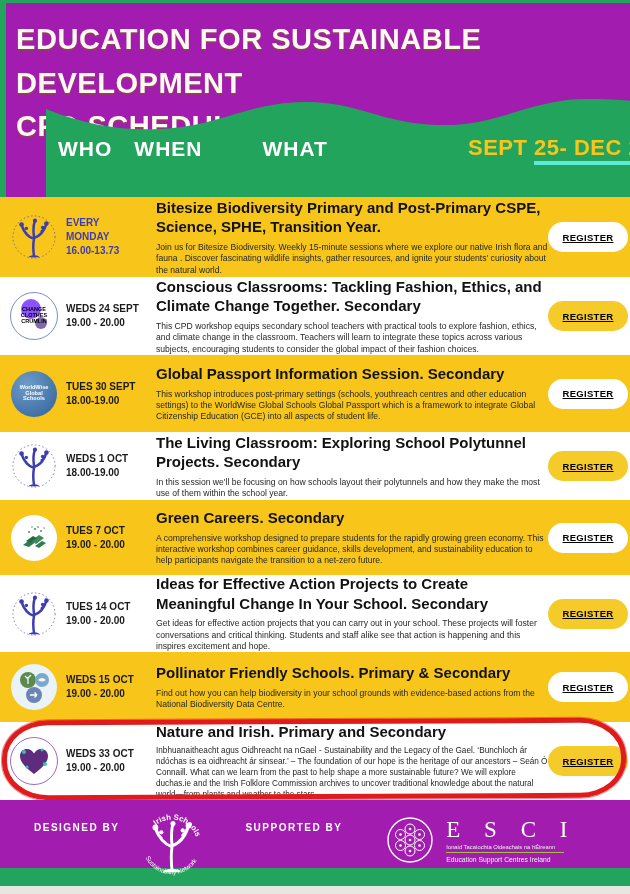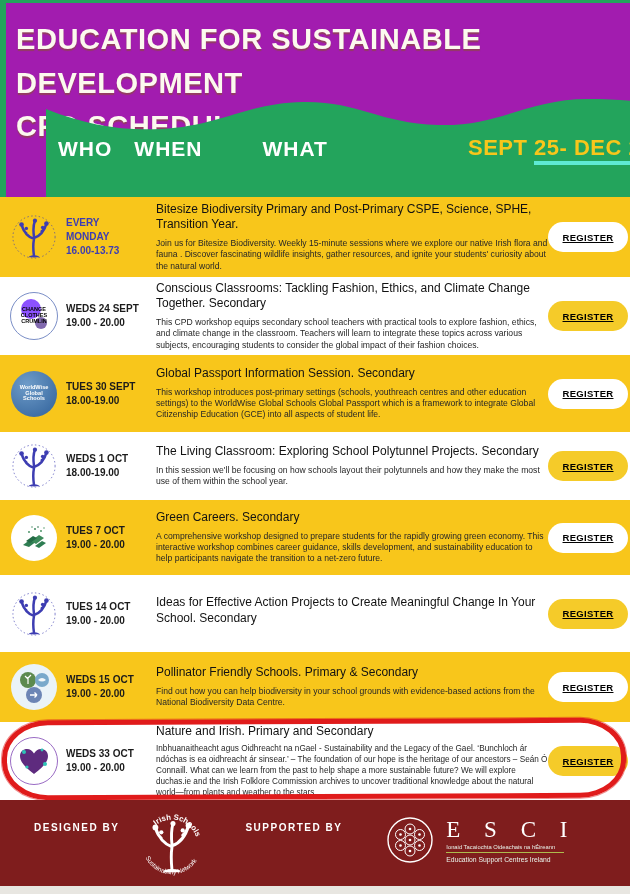--- a/index.html
+++ b/index.html
@@ -20,35 +20,35 @@
   .date-range .und{border-bottom:4px solid #5eead4;padding-bottom:1px;}
   
   .rows{position:absolute;left:0;top:197px;width:630px;}
   .row{display:flex;align-items:center;padding:0 10px 0 10px;box-sizing:border-box;width:630px;}
   .row.yellow{background:#F8C61B;}
   .row.white{background:#FFFFFF;}
   .iconwrap{width:48px;flex:0 0 48px;display:flex;align-items:center;justify-content:center;}
   .when{width:82px;flex:0 0 82px;margin-left:8px;font-weight:700;font-size:10px;line-height:1.4;color:#1b1b1b;}
   .when.blue{color:#3D3DB2;font-weight:800;}
   .txtcol{margin-left:8px;width:392px;flex:0 0 392px;}
-  .sess-title{font-weight:400;font-size:12px;line-height:1.3;color:#121212;margin-bottom:5px;}
+  .sess-title{font-weight:700;font-size:15px;line-height:1.3;color:#121212;margin-bottom:5px;}
   .sess-body{font-size:8.6px;line-height:1.32;color:#262626;}
   .btncol{margin-left:auto;display:flex;align-items:center;}
   .register{border:none;cursor:pointer;width:80px;height:30px;border-radius:16px;
             display:flex;align-items:center;justify-content:center;font-family:"Liberation Sans",sans-serif;
             font-size:9.5px;font-weight:700;color:#000;text-decoration:underline;letter-spacing:.3px;}
   .register.wh{background:#FFFFFF;}
   .register.ye{background:#F5CB29;}
   .icon-circle{width:46px;height:46px;border-radius:50%;position:relative;display:flex;
                align-items:center;justify-content:center;overflow:hidden;}
   .hl-ring{position:absolute;left:2px;top:719px;width:614px;height:70px;border:5px solid #E01B1B;
            border-radius:46px/38px;pointer-events:none;transform:rotate(-.25deg);
            box-shadow:0 0 0 1px rgba(224,27,27,.5);}
   
-  .footer{position:absolute;left:0;top:800px;width:630px;height:86px;background:#7f1d1d;color:#fff;
+  .footer{position:absolute;left:0;top:800px;width:630px;height:68px;background:#a21caf;color:#fff;
           display:flex;align-items:flex-start;}
   .foot-label{font-size:10px;font-weight:800;letter-spacing:1.5px;margin-top:22px;}
   .designed{margin-left:34px;}
   .supported{margin-left:34px;}
   .treelogo{margin-left:14px;margin-top:6px;}
   .esci{margin-left:42px;margin-top:14px;display:flex;align-items:center;gap:10px;}
   .esci-text{display:flex;flex-direction:column;}
   .esci-acronym{font-family:"Liberation Serif",serif;font-size:23px;letter-spacing:9px;color:#fff;line-height:1;}
   .esci-irish{font-size:5.8px;color:#EAF4EC;margin-top:3px;padding-bottom:2px;border-bottom:1.5px solid #AEBB4D;width:118px;}
   .esci-english{font-size:6.8px;color:#EAF4EC;margin-top:3px;}
@@ -233,20 +233,21 @@
           <path d="M19 44 Q24 42 29 44 L29 45 L19 45 Z" fill="#3D3DB2"></path>
         </svg>
       </div>
       <div class="when">
         <div>TUES 14 OCT</div>
           <div>19.00 - 20.00</div>
           <div></div>
       </div>
       <div class="txtcol">
         <div class="sess-title">Ideas for Effective Action Projects to Create Meaningful Change In Your School. Secondary</div>
+        <div class="sess-body">Get ideas for effective action projects that you can carry out in your school. These projects will foster conversations and critical thinking. Students and staff alike see that action is happening and this inspires excitement and hope.</div>
       </div>
       <div class="btncol">
           <button class="register ye">REGISTER</button>
         </div>
     </div>
 
     <div class="row yellow" style="height:70px">
       <div class="iconwrap">
         <div class="icon-circle" style="background:#EAF3F8;">
           <svg width="46" height="46" viewBox="0 0 46 46">

